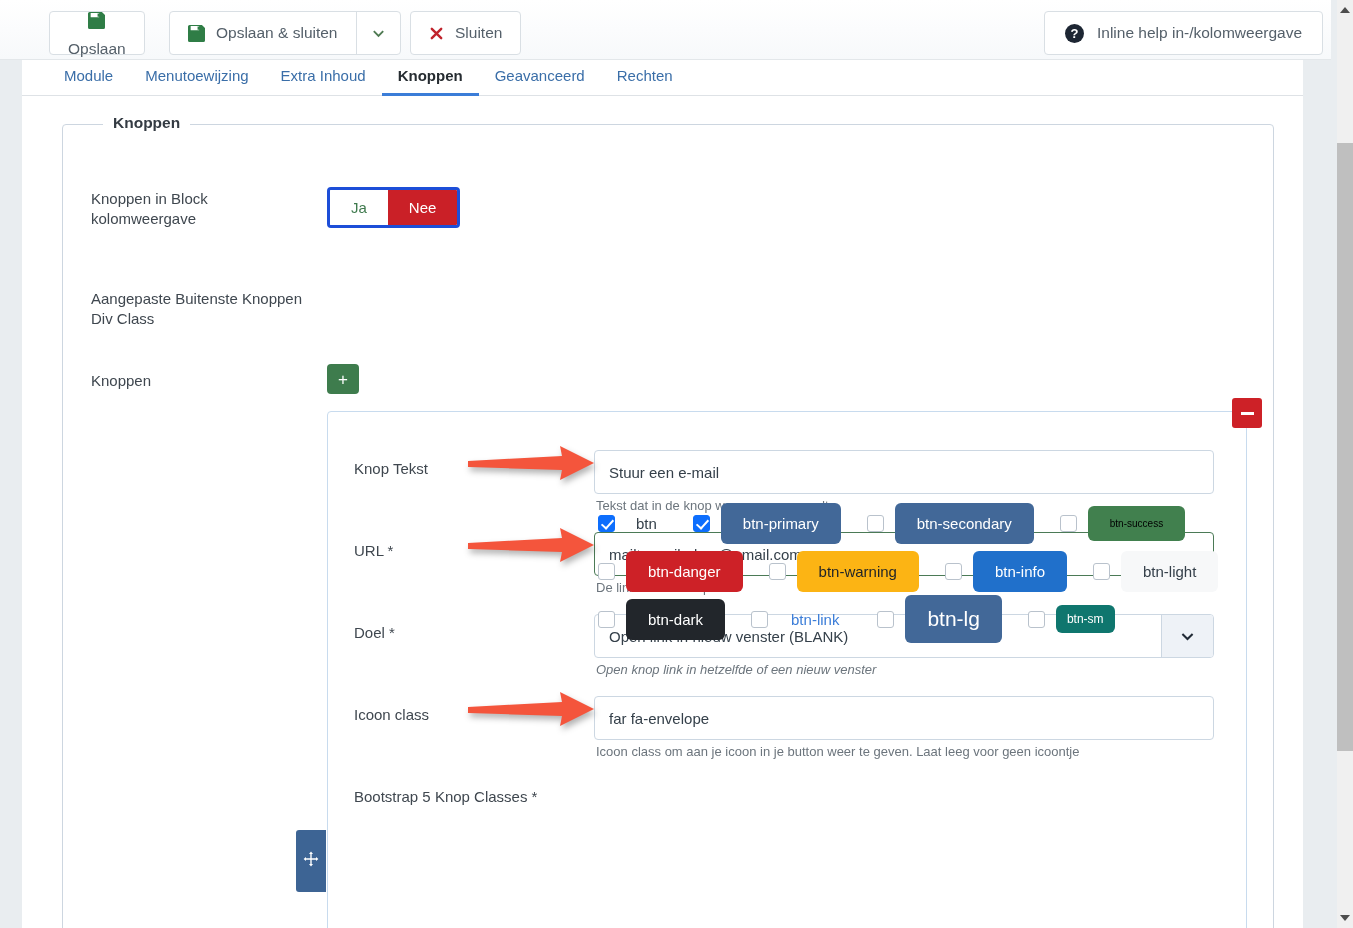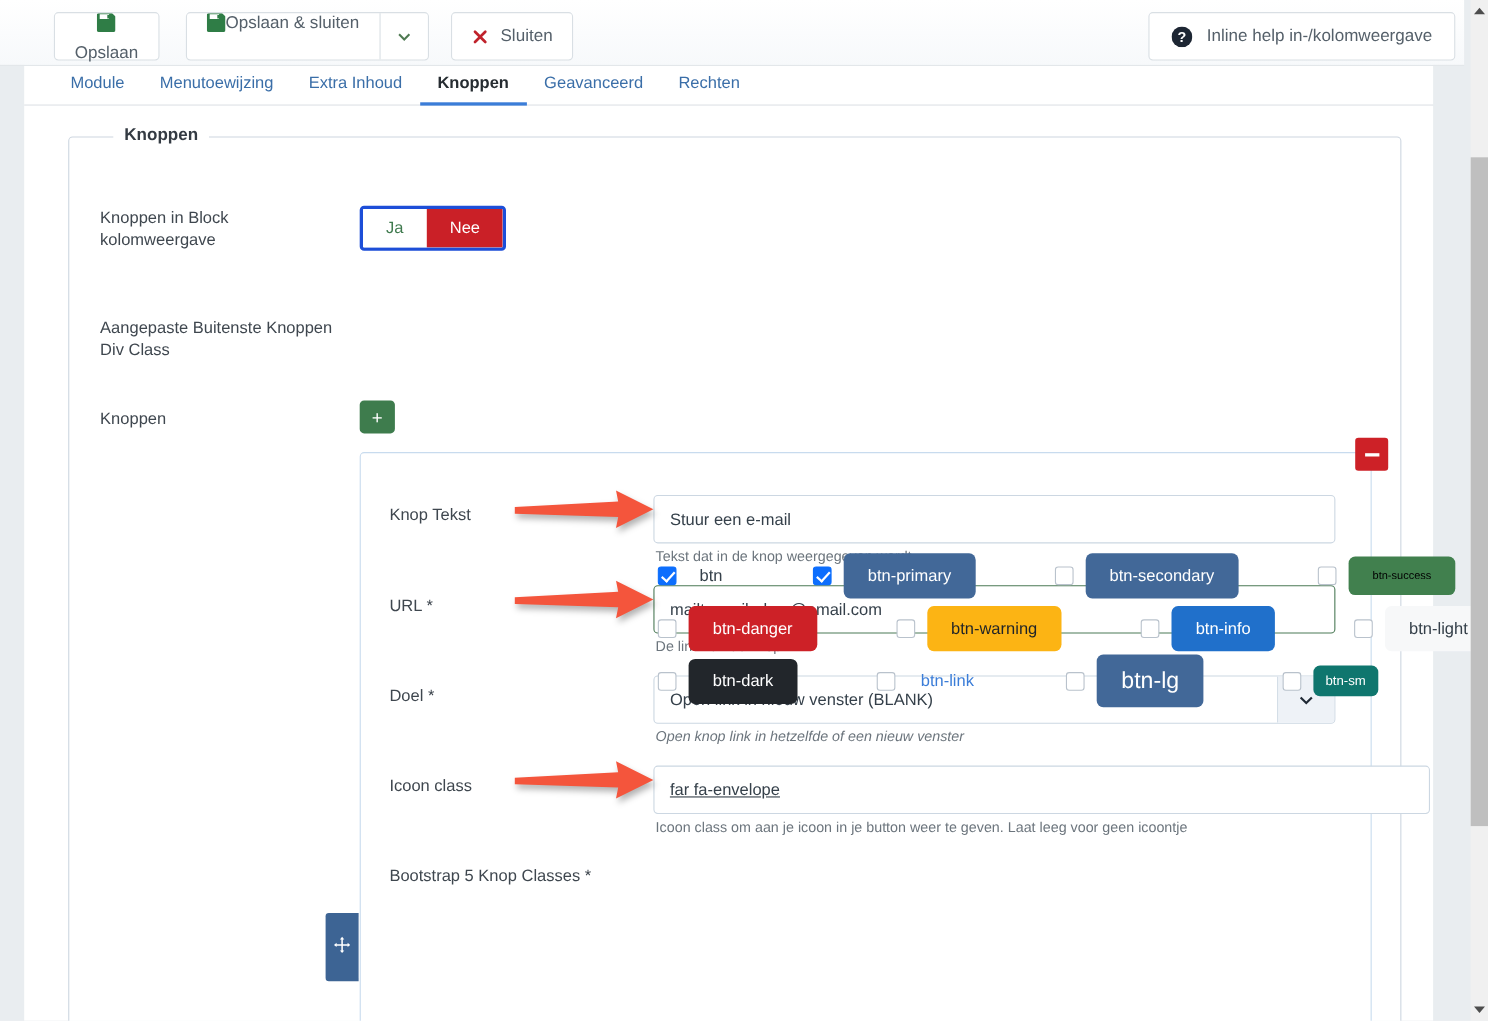--- a/index.html
+++ b/index.html
@@ -42,21 +42,21 @@
     font-size: 15.5px; color: #55606a;
     white-space: nowrap;
   }
   #btn-opslaan { left: 49px; flex-direction: column; }
   #btn-group-saveclose {
     position: absolute; left: 169px; top: 11px; height: 44px;
     display: flex; align-items: stretch;
     border: 1px solid #d9dfe4; border-radius: 4px; background: #fff;
   }
   #btn-opslaan-sluiten {
-    display: flex; align-items: flex-start; 
+    display: flex; align-items: center; gap: 11px;
     padding: 0 18px; cursor: pointer; font-size: 15.5px; color: #55606a;
     white-space: nowrap;
   }
   #btn-saveclose-caret {
     width: 44px; border-left: 1px solid #d9dfe4;
     display: flex; align-items: center; justify-content: center;
     cursor: pointer;
   }
   #btn-sluiten { left: 410px; }
   #btn-inline-help {
@@ -179,21 +179,20 @@
   .anno-arrow {
     position: absolute; pointer-events: none;
     filter: drop-shadow(2px 4px 3px rgba(0,0,0,.30));
   }
 
   
   #bs-classes { position: absolute; left: 598px; top: 499px; width: 640px; }
   .bs-row {
     display: flex; align-items: center;
     height: 48px;
-    gap: 46px;
   }
   .bs-cell { display: flex; align-items: center; }
   .cb {
     width: 17px; height: 17px; border-radius: 3px;
     border: 1px solid #b9c2cc; background: #fff;
     flex: 0 0 auto; cursor: pointer; position: relative;
   }
   .cb.checked { background: #0d6efd; border-color: #0d6efd; }
   .cb.checked::after {
     content: ""; position: absolute;
@@ -344,21 +343,21 @@
       <span style="flex:1; padding:0 14px;">Open link in nieuw venster (BLANK)</span>
       <span style="width:52px; height:100%; background:#eef2f7; border-left:1px solid #ccd7e2; border-radius:0 3px 3px 0; display:flex; align-items:center; justify-content:center;">
         <svg width="17" height="17" viewBox="0 0 16 16" fill="none" stroke="#212b36" stroke-width="1.9">
           <path d="M3.2 5.7 8 10.4l4.8-4.7"></path>
         </svg>
       </span>
     </div>
     <div class="item-help" style="left:268px; top:250px;font-style:italic;">Open knop link in hetzelfde of een nieuw venster</div>
 
     <div class="item-label" style="left:26px; top:294px;">Icoon class</div>
-    <div class="tinput" style="left:266px; top:284px; width:706px; height:44px;text-decoration:underline;">far fa-envelope</div>
+    <div class="tinput" style="left:266px; top:284px; width:620px; height:44px;">far fa-envelope</div>
     <div class="item-help" style="left:268px; top:332px;">Icoon class om aan je icoon in je button weer te geven. Laat leeg voor geen icoontje</div>
 
     <div class="item-label" style="left:26px; top:376px;">Bootstrap 5 Knop Classes *</div>
   </div>
 </div>
 
 <div id="bs-classes">
   <div class="bs-row">
     <div class="bs-cell">
       <span class="cb checked"></span>

